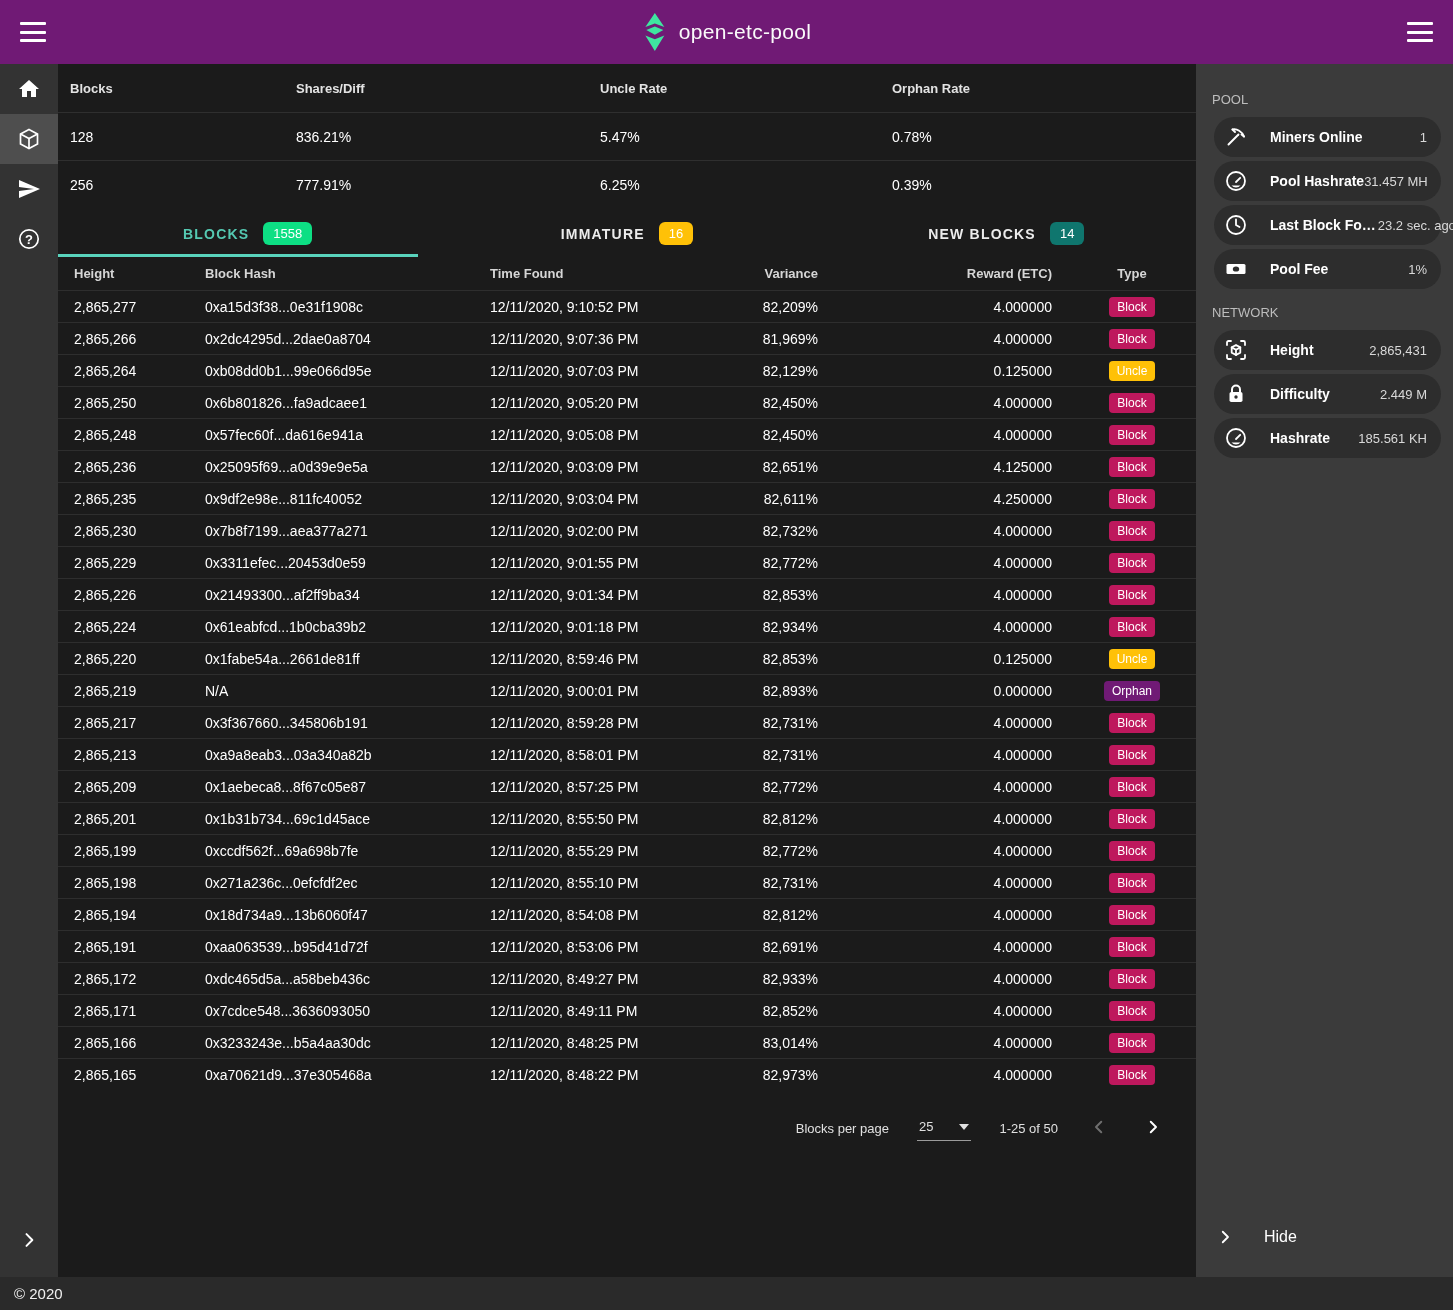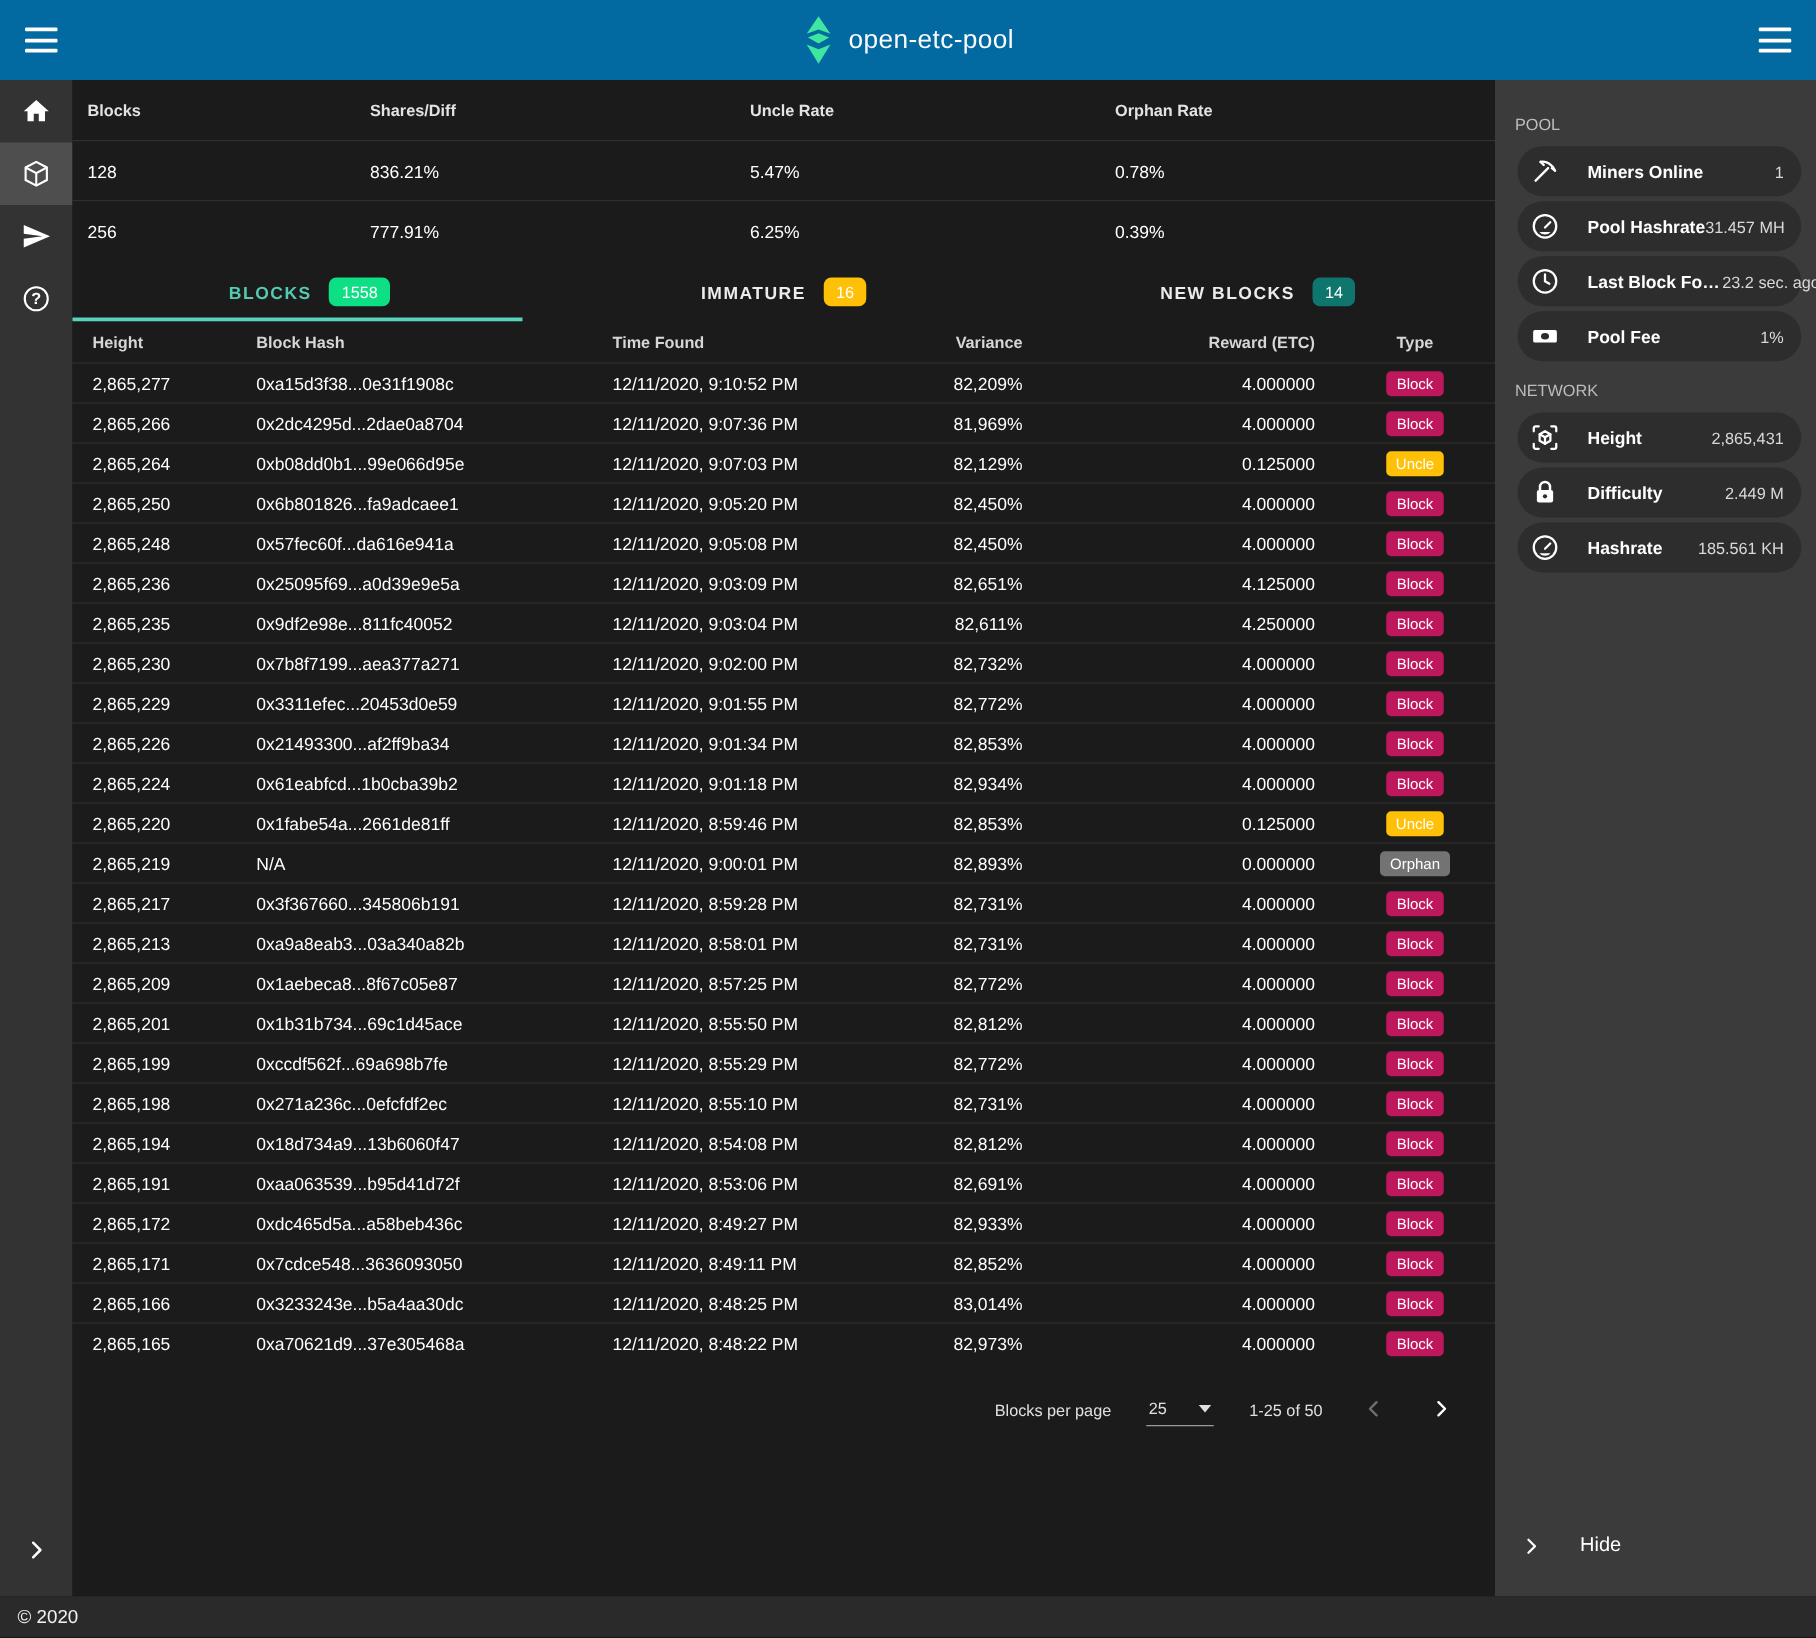--- a/index.html
+++ b/index.html
@@ -1,21 +1,21 @@
 <!DOCTYPE html>
 <html><head>
 <meta charset="utf-8">
 <style>
   * { margin:0; padding:0; box-sizing:border-box; }
   html,body { background:#111; }
   body { font-family:"Liberation Sans", sans-serif; color:#fff; }
   .app { width:1453px; height:1310px; display:flex; flex-direction:column; background:#1b1b1b; overflow:hidden; }
 
   
-  .topbar { height:64px; background:#0369a1; display:flex; align-items:center; justify-content:space-between; padding:0 20px; position:relative; flex:0 0 auto; }
+  .topbar { height:64px; background:#701a75; display:flex; align-items:center; justify-content:space-between; padding:0 20px; position:relative; flex:0 0 auto; }
   .hamburger { width:26px; height:20px; display:flex; flex-direction:column; justify-content:space-between; cursor:pointer; background:none; border:none; }
   .hamburger span { display:block; height:3px; background:#fff; border-radius:1px; }
   .brand { position:absolute; left:50%; top:50%; transform:translate(-50%,-50%); display:flex; align-items:center; gap:12px; }
   .brand-title { font-size:21px; color:#fafafa; letter-spacing:0.3px; }
 
   
   .shell { flex:1 1 auto; display:flex; min-height:0; }
 
   
   .leftnav { width:58px; background:#333333; display:flex; flex-direction:column; align-items:stretch; flex:0 0 auto; }
@@ -46,21 +46,21 @@
 
   
   .brow, .bhead { display:grid; grid-template-columns:131px 285px 210px 118px 234px 160px; padding-left:16px; align-items:center; }
   .bhead { height:33px; color:#d6d6d6; font-size:13px; font-weight:bold; }
   .brow { height:32px; border-top:1px solid #2e2e2e; font-size:14px; }
   .c-var, .c-reward, .h-var, .h-reward { text-align:right; }
   .c-type, .h-type { text-align:center; }
   .type-badge { display:inline-block; min-width:46px; padding:3px 8px; border-radius:4px; font-size:12px; color:#fff; text-align:center; }
   .type-block  { background:#be185d; }
   .type-uncle  { background:#ffc107; }
-  .type-orphan { background:#737373;text-align:right; }
+  .type-orphan { background:#701a75;text-align:right; }
 
   
   .pagination { display:flex; align-items:center; justify-content:flex-end; gap:28px; height:48px; margin-top:14px; padding-right:30px; font-size:13px; color:#e0e0e0; }
   .page-size { display:inline-flex; align-items:center; gap:26px; border:none; border-bottom:1px solid #9b9b9b; background:none; color:#e0e0e0; font-size:13px; padding:4px 2px 6px 2px; cursor:pointer; }
   .caret-down { width:0; height:0; border-left:5px solid transparent; border-right:5px solid transparent; border-top:6px solid #e0e0e0; display:inline-block; }
   .pg-btn { background:none; border:none; cursor:pointer; padding:4px; }
   .pg-btn.disabled { cursor:default; }
 
   
   .rightbar { width:257px; background:#3b3b3b; flex:0 0 auto; display:flex; flex-direction:column; padding-top:16px; }

